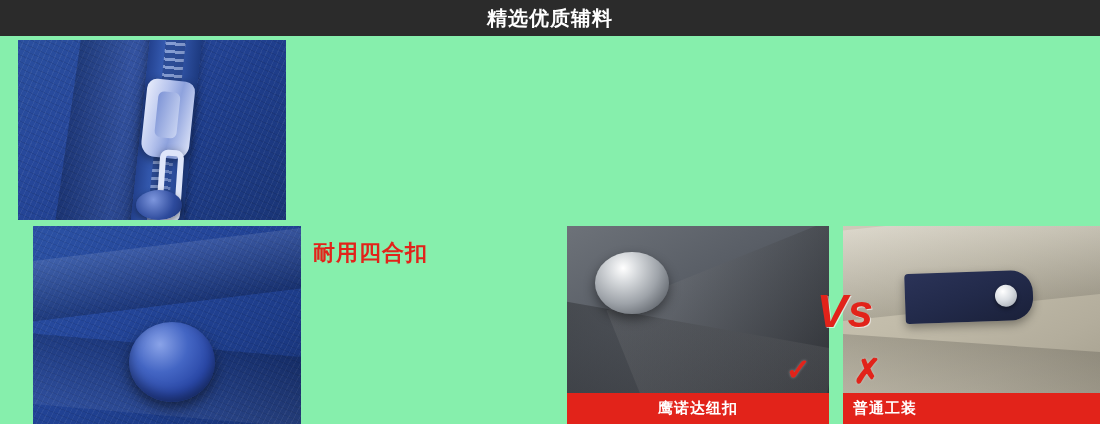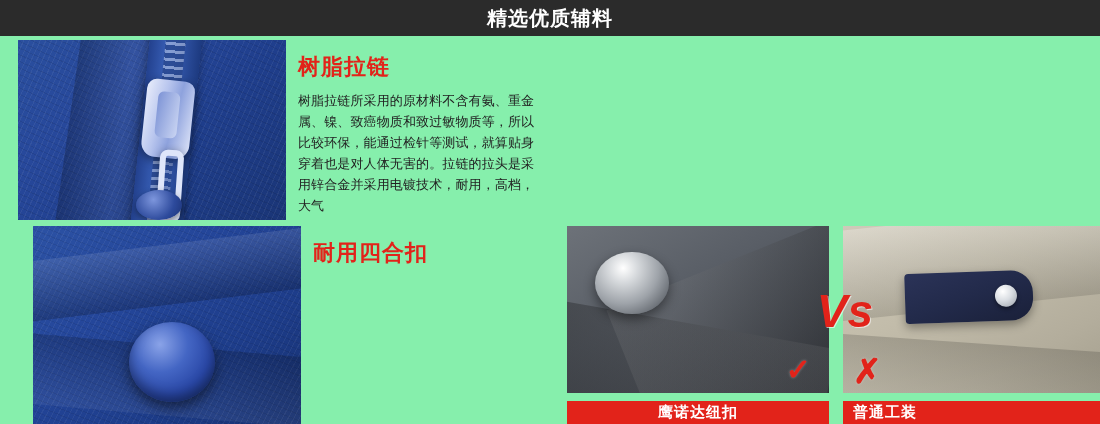--- a/index.html
+++ b/index.html
@@ -319,21 +319,21 @@
   }
   .mark-cross {
     left: 10px; bottom: 2px;
     font-size: 34px;
   }
 
   .caption-bar {
     position: absolute;
     left: 0; bottom: 0;
     width: 262px;
-    height: 23px;
+    height: 31px;
     background: #e2231a;
     display: flex;
     align-items: center;
     justify-content: center;
   }
   .caption-text {
     color: #ffffff;
     font-size: 15px;
     font-weight: bold;
     letter-spacing: 1px;
@@ -368,24 +368,20 @@
       <div class="weave"></div>
       <div class="seam"></div>
       <div class="zip-tape">
         <div class="zip-teeth"></div>
       </div>
       <div class="zip-slider"></div>
       <div class="zip-pull"></div>
       <div class="zip-stud"></div>
     </div>
 
-    <div class="block-zip-text">
-      <div class="h-red">树脂拉链</div>
-      <div class="body-text">树脂拉链所采用的原材料不含有氨、重金属、镍、致癌物质和致过敏物质等，所以比较环保，能通过检针等测试，就算贴身穿着也是对人体无害的。拉链的拉头是采用锌合金并采用电镀技术，耐用，高档，大气</div>
-    </div>
 
 
   </div>
 
   <div class="row-bottom">
 
     <div class="photo photo-snap">
       <div class="weave"></div>
       <div class="snap-fold"></div>
       <div class="snap-fold2"></div>

